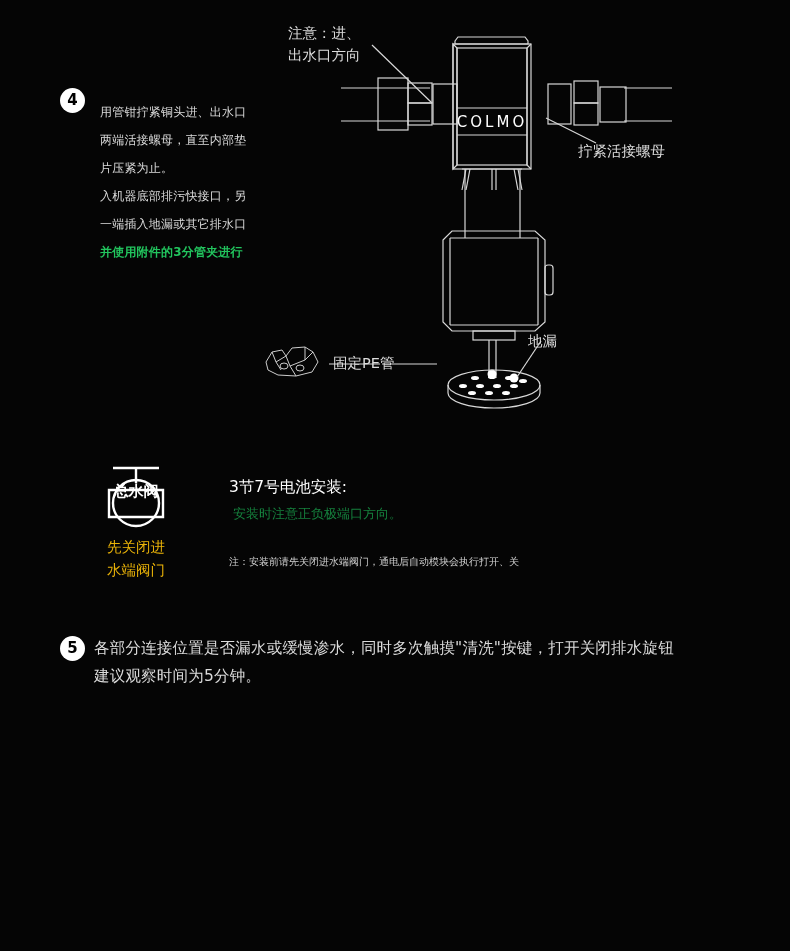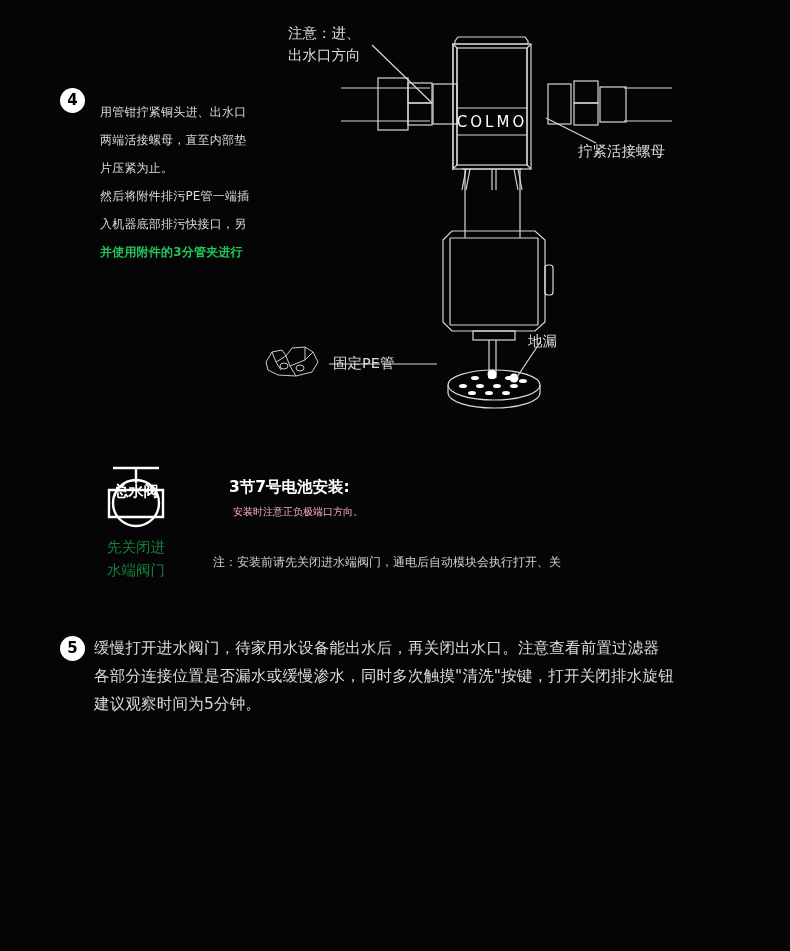--- a/index.html
+++ b/index.html
@@ -92,57 +92,57 @@
     position: absolute;
     left: 86px;
     top: 462px;
     width: 100px;
     text-align: center;
   }
   .valve-caption {
     margin-top: 6px;
     font-size: 14.5px;
     line-height: 23px;
-    color: #15803d;
+    color: #eab308;
     white-space: pre-line;
   }
   .valve-icon-label {
     position: absolute;
     left: 0; top: 0;
     width: 100%;
     text-align: center;
     font-size: 15px;
     font-weight: bold;
     color: #ffffff;
     pointer-events: none;
   }
   .valve-icon-wrap { position: relative; width: 100px; height: 68px; }
 
   
   .battery-title {
     position: absolute;
     left: 229px;
     top: 477px;
     font-size: 15.5px;
-    font-weight: bold;
+    font-weight: normal;
     color: #ffffff;
   }
   .battery-sub {
     position: absolute;
     left: 233px;
     top: 505px;
-    font-size: 10px;
-    color: #f9a8d4;
+    font-size: 13px;
+    color: #15803d;
   }
   .battery-note {
     position: absolute;
-    left: 213px;
+    left: 229px;
     top: 549px;
     width: 505px;
-    font-size: 12px;
+    font-size: 10px;
     line-height: 26px;
     color: #d0d0d0;
   }
 </style>
 </head>
 <body>
 
 <div class="page">
 
   <svg id="diagram" viewBox="0 0 790 440">
@@ -277,22 +277,22 @@
   <div class="callout" id="callout-drain">地漏</div>
 
   <div class="callout" id="callout-peclip">固定PE管</div>
 
   <div class="step-badge" id="badge4">4</div>
 
   <div class="step4-text">
     <div>用管钳拧紧铜头进、出水口</div>
     <div>两端活接螺母，直至内部垫</div>
     <div>片压紧为止。</div>
-    <div>然后将附件排污PE管一端插</div>
     <div>入机器底部排污快接口，另</div>
+    <div>一端插入地漏或其它排水口</div>
     <div class="bold">并使用附件的3分管夹进行</div>
   </div>
 
   <div class="valve-block">
     <div class="valve-icon-wrap">
       <svg width="100" height="68" viewBox="0 0 100 68">
         <g fill="none" stroke="#ffffff" stroke-width="2.4">
           <line x1="27" y1="6" x2="73" y2="6"></line>
           <line x1="50" y1="6" x2="50" y2="21"></line>
           <circle cx="50" cy="41" r="23"></circle>
@@ -309,18 +309,17 @@
 
   <div class="battery-sub">安装时注意正负极端口方向。</div>
 
   <div class="battery-note">
     <div>注：安装前请先关闭进水端阀门，通电后自动模块会执行打开、关</div>
   </div>
 
   <div class="step-badge" id="badge5">5</div>
 
   <div class="step5-text">
-    <div>缓慢打开进水阀门，待家用水设备能出水后，再关闭出水口。注意查看前置过滤器</div>
     <div>各部分连接位置是否漏水或缓慢渗水，同时多次触摸"清洗"按键，打开关闭排水旋钮</div>
     <div>建议观察时间为5分钟。</div>
   </div>
 
 </div>
 
 </body></html>

